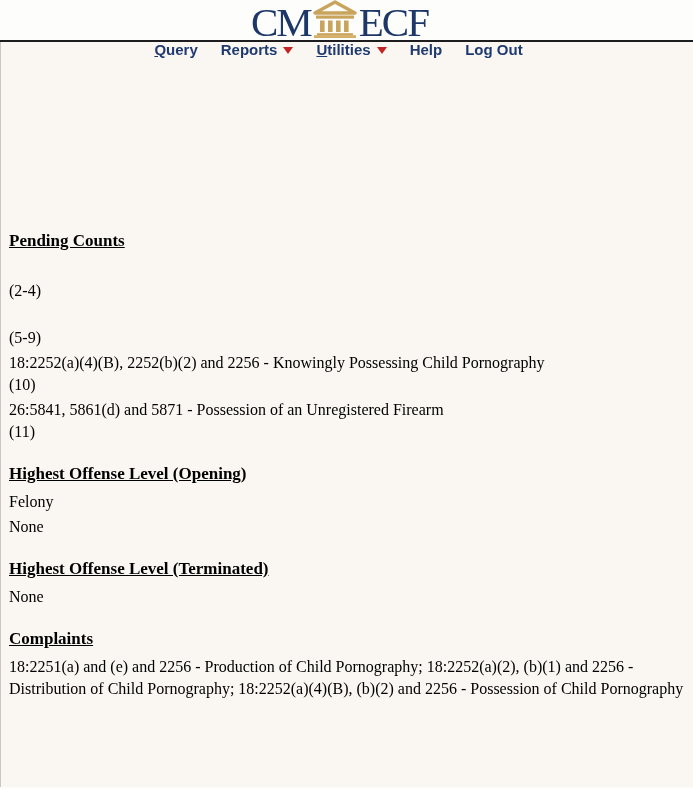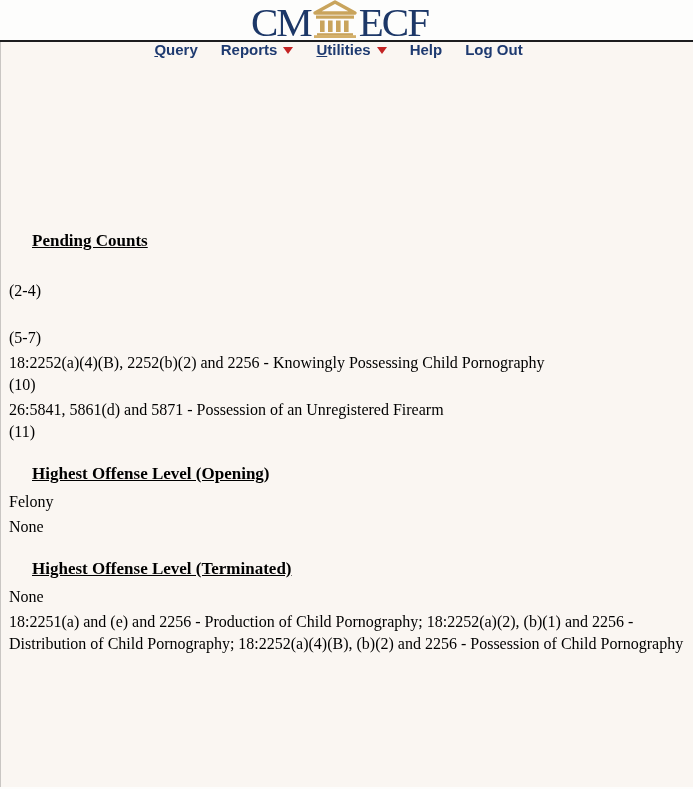--- a/index.html
+++ b/index.html
@@ -83,21 +83,21 @@
   }
   .top-spacer { height: 188px; }
 
   .sec-heading {
     font-size: 17px;
     font-weight: bold;
     line-height: 22px;
     margin: 20px 0 6px 0;
   }
   .sec-heading.first { margin-top: 0; }
-  .sec-heading .u { text-decoration: underline; margin-left: 23px; }
+  .sec-heading .u { text-decoration: underline; }
 
   .count-item, .value-line {
     margin: 0 0 3px 0;
   }
   .complaint-text { margin: 0; }
 </style>
 </head>
 <body>
 
 <header class="topbar">
@@ -145,28 +145,29 @@
   </nav>
 </header>
 
 <main class="content">
   <div class="top-spacer"></div>
 
   <div class="sec-heading first"><span class="u">Pending Counts</span></div>
 
   <p class="count-item"><br><span>(2-4)</span></p>
 
-  <p class="count-item"><br><span>(5-7)</span></p>
+  <p class="count-item"><br><span>(5-9)</span></p>
 
   <p class="count-item"><span>18:2252(a)(4)(B), 2252(b)(2) and 2256 - Knowingly Possessing Child Pornography</span><br><span>(10)</span></p>
 
   <p class="count-item"><span>26:5841, 5861(d) and 5871 - Possession of an Unregistered Firearm</span><br><span>(11)</span></p>
 
   <div class="sec-heading"><span class="u">Highest Offense Level (Opening</span><span>)</span></div>
   <p class="value-line">Felony</p>
 
   <p class="value-line">None</p>
 
   <div class="sec-heading"><span class="u">Highest Offense Level (Terminated)</span></div>
   <p class="value-line">None</p>
 
+  <div class="sec-heading"><span class="u">Complaints</span></div>
   <p class="complaint-text">18:2251(a) and (e) and 2256 - Production of Child Pornography; 18:2252(a)(2), (b)(1) and 2256 - Distribution of Child Pornography; 18:2252(a)(4)(B), (b)(2) and 2256 - Possession of Child Pornography</p>
 </main>
 
 </body></html>

